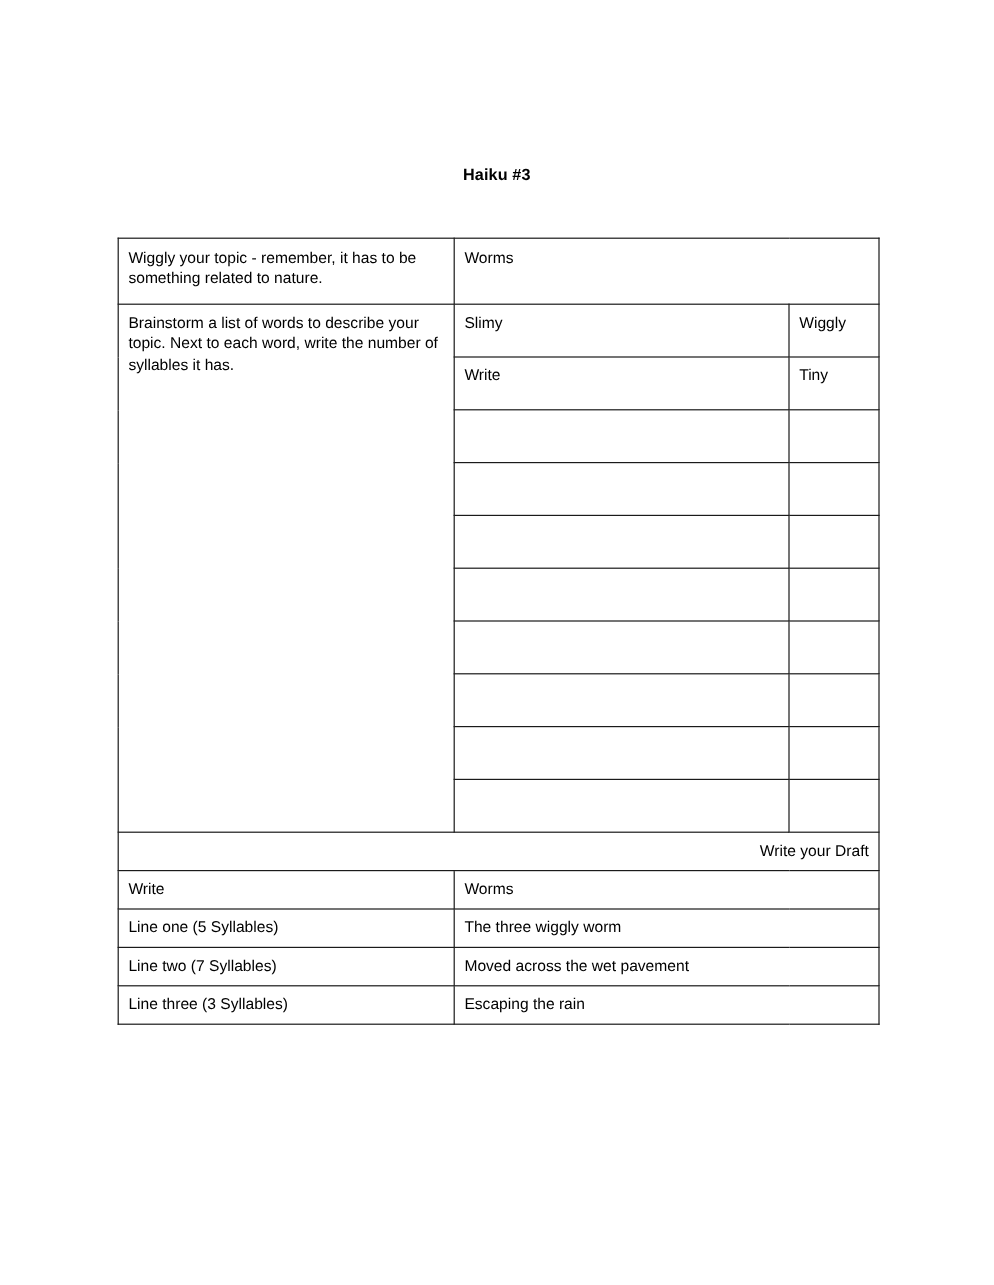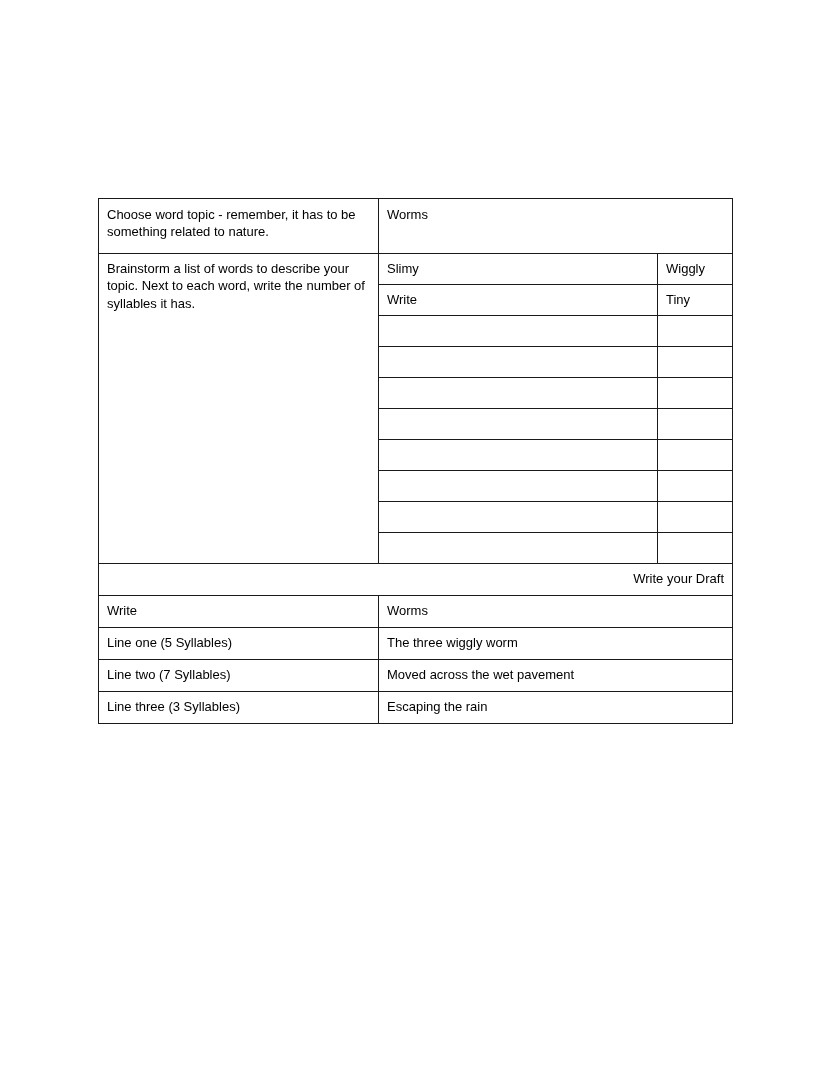--- a/index.html
+++ b/index.html
@@ -65,21 +65,21 @@
 
   
   .cell-brainstorm-prompt {
     vertical-align: top;
   }
 
   
   .row-word td {
     height: 19px;
     padding-top: 6px;
-    padding-bottom: 5px;
+    padding-bottom: 18px;
   }
 
   
   .row-draft-banner td {
     text-align: right;
     height: 19px;
     padding-top: 6px;
     padding-bottom: 6px;
   }
 
@@ -100,31 +100,32 @@
     font-weight: bold;
     line-height: 1.3;
     letter-spacing: 0.05px;
   }
 </style>
 </head>
 <body>
 
 <div class="page">
 
+  <div class="doc-title">Haiku #3</div>
 
   <table class="worksheet">
     <colgroup>
       <col class="col-prompt">
       <col class="col-wordmain">
       <col class="col-wordsyl">
     </colgroup>
     <tbody>
 
       <tr class="row-topic">
-        <td>Choose word topic - remember, it has to be something related to nature.</td>
+        <td>Wiggly your topic - remember, it has to be something related to nature.</td>
         <td colspan="2">Worms</td>
       </tr>
 
       <tr class="row-word">
         <td class="cell-brainstorm-prompt" rowspan="10">Brainstorm a list of words to describe your topic. Next to each word, write the number of syllables it has.</td>
         <td>Slimy</td>
         <td>Wiggly</td>
       </tr>
       <tr class="row-word">
         <td>Write</td>

